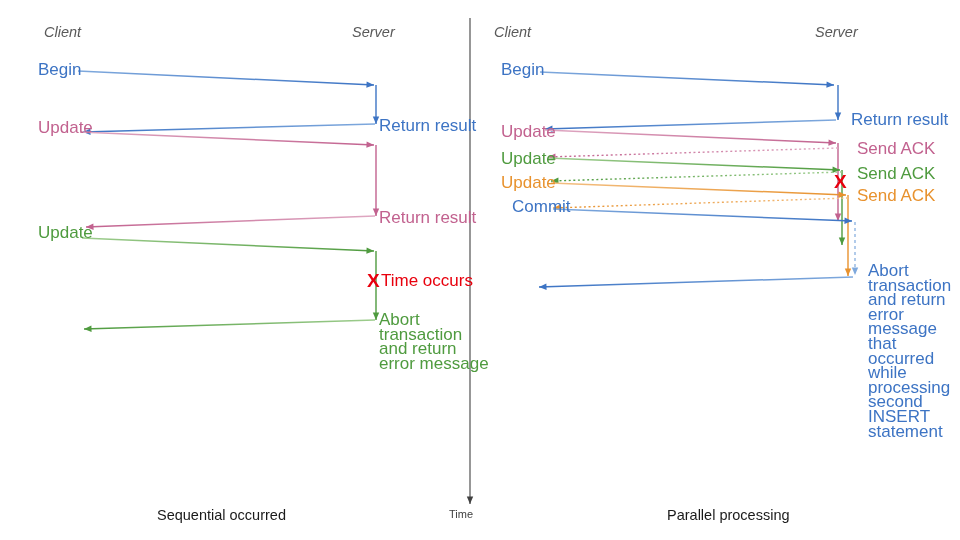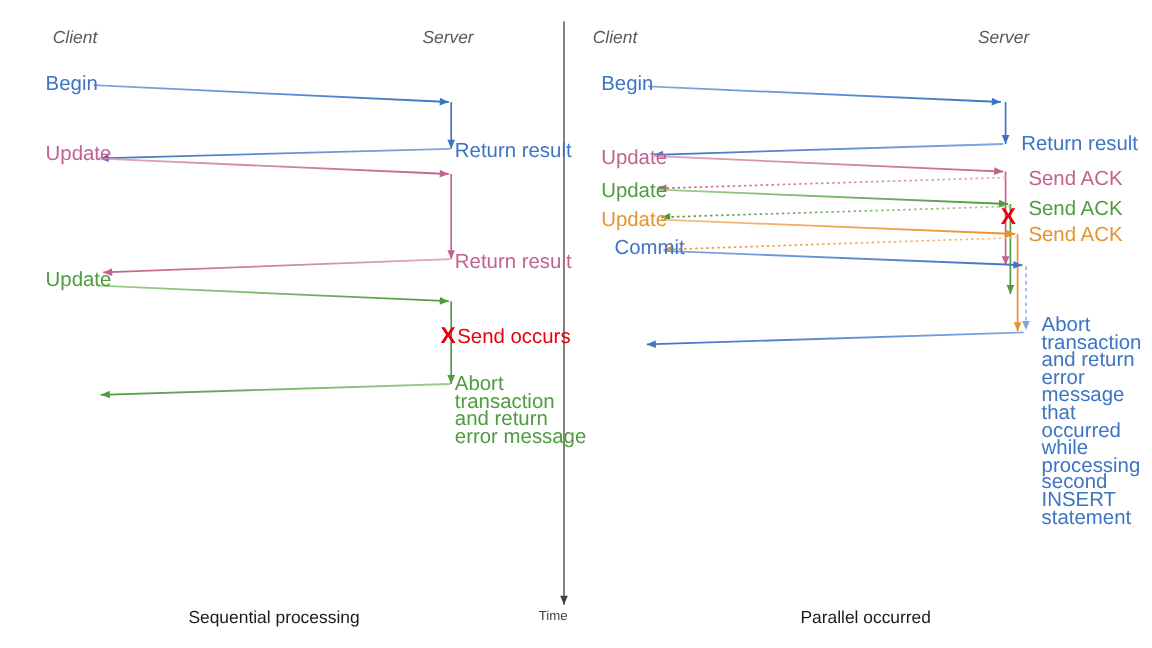--- a/index.html
+++ b/index.html
@@ -191,22 +191,22 @@
       <div class="lbl" style="left: 38px; top: 63px; color: rgb(61, 116, 196);">Begin</div>
       <div class="lbl" style="left: 379px; top: 119px; color: rgb(61, 116, 196);">Return result</div>
       <div class="lbl" style="left: 38px; top: 121px; color: rgb(194, 98, 143);">Update</div>
       <div class="lbl" style="left: 379px; top: 211px; color: rgb(194, 98, 143);">Return result</div>
       <div class="lbl" style="left: 38px; top: 226px; color: rgb(79, 155, 63);">Update</div>
       <div class="lbl multiline" style="left: 379px; top: 313px; color: rgb(79, 155, 63);">Abort
 transaction
 and return
 error message</div>
       <div class="errmark" style="left: 367px; top: 271px; color: rgb(232, 0, 13);">X</div>
-      <div class="lbl" style="left: 381px; top: 274px; color: rgb(232, 0, 13);">Send occurs</div>
-      <div class="caption" style="left: 157px; top: 507px;">Sequential processing</div>
+      <div class="lbl" style="left: 381px; top: 274px; color: rgb(232, 0, 13);">Time occurs</div>
+      <div class="caption" style="left: 157px; top: 507px;">Sequential occurred</div>
       <div class="actor" style="left: 494px; top: 24px;">Client</div>
       <div class="actor" style="left: 815px; top: 24px;">Server</div>
       <div class="lbl" style="left: 501px; top: 63px; color: rgb(61, 116, 196);">Begin</div>
       <div class="lbl" style="left: 851px; top: 113px; color: rgb(61, 116, 196);">Return result</div>
       <div class="lbl" style="left: 501px; top: 125px; color: rgb(194, 98, 143);">Update</div>
       <div class="lbl" style="left: 857px; top: 142px; color: rgb(194, 98, 143);">Send ACK</div>
       <div class="lbl" style="left: 501px; top: 152px; color: rgb(79, 155, 63);">Update</div>
       <div class="lbl" style="left: 857px; top: 167px; color: rgb(79, 155, 63);">Send ACK</div>
       <div class="lbl" style="left: 501px; top: 176px; color: rgb(232, 146, 46);">Update</div>
       <div class="lbl" style="left: 857px; top: 189px; color: rgb(232, 146, 46);">Send ACK</div>
@@ -215,16 +215,16 @@
 transaction
 and return
 error message
 that occurred
 while
 processing
 second
 INSERT
 statement</div>
       <div class="errmark" style="left: 834px; top: 172px; color: rgb(232, 0, 13);">X</div>
-      <div class="caption" style="left: 667px; top: 507px;">Parallel occurred</div>
+      <div class="caption" style="left: 667px; top: 507px;">Parallel processing</div>
       <div class="timelabel" style="left: 449px; top: 508px; color: rgb(64, 64, 64);">Time</div>
     </div>
 </div>
 
 </body></html>

